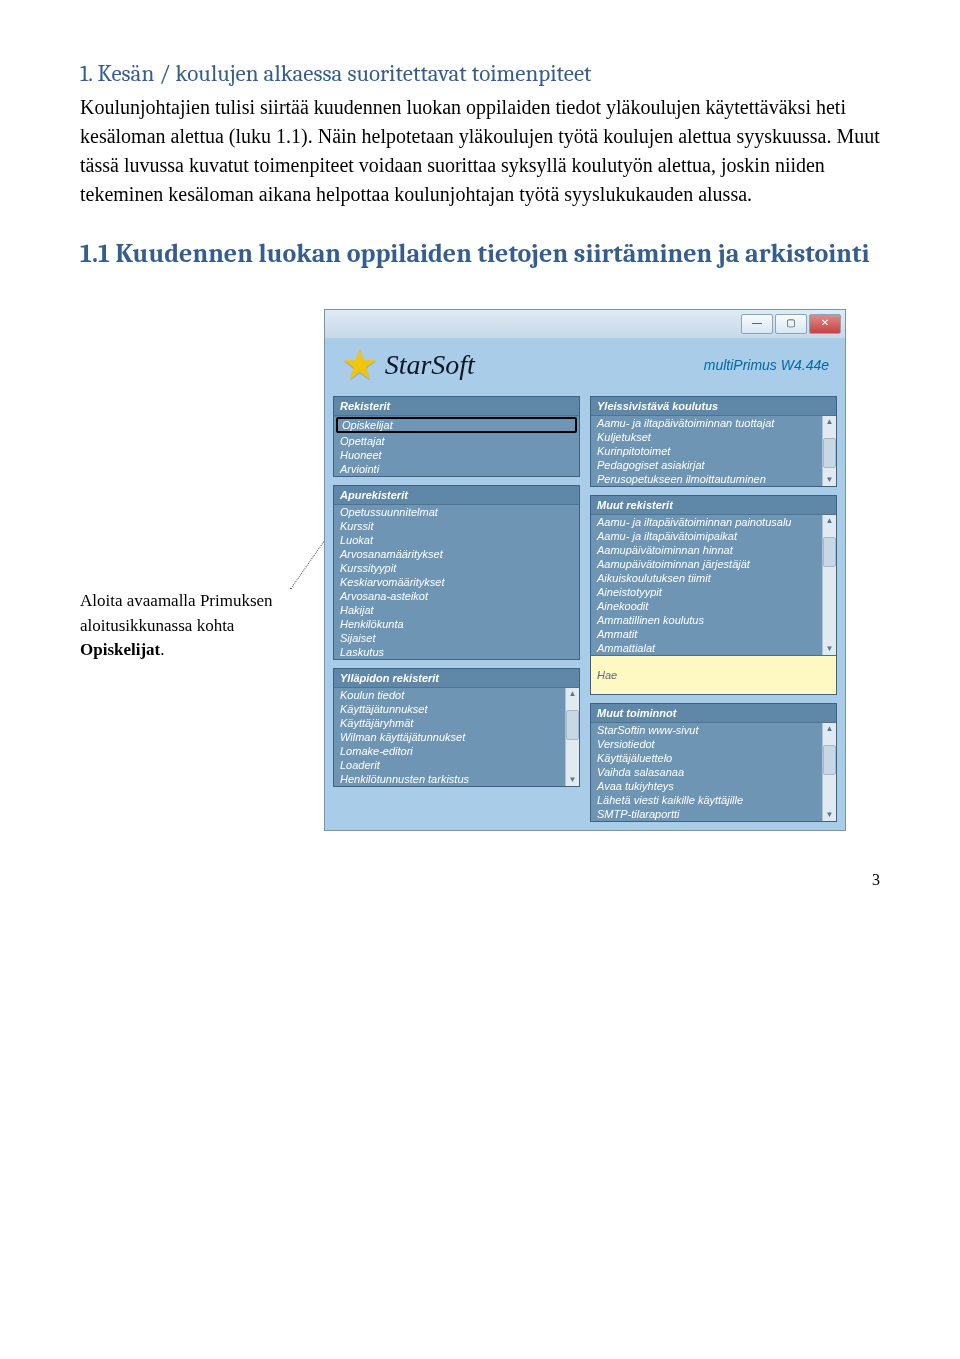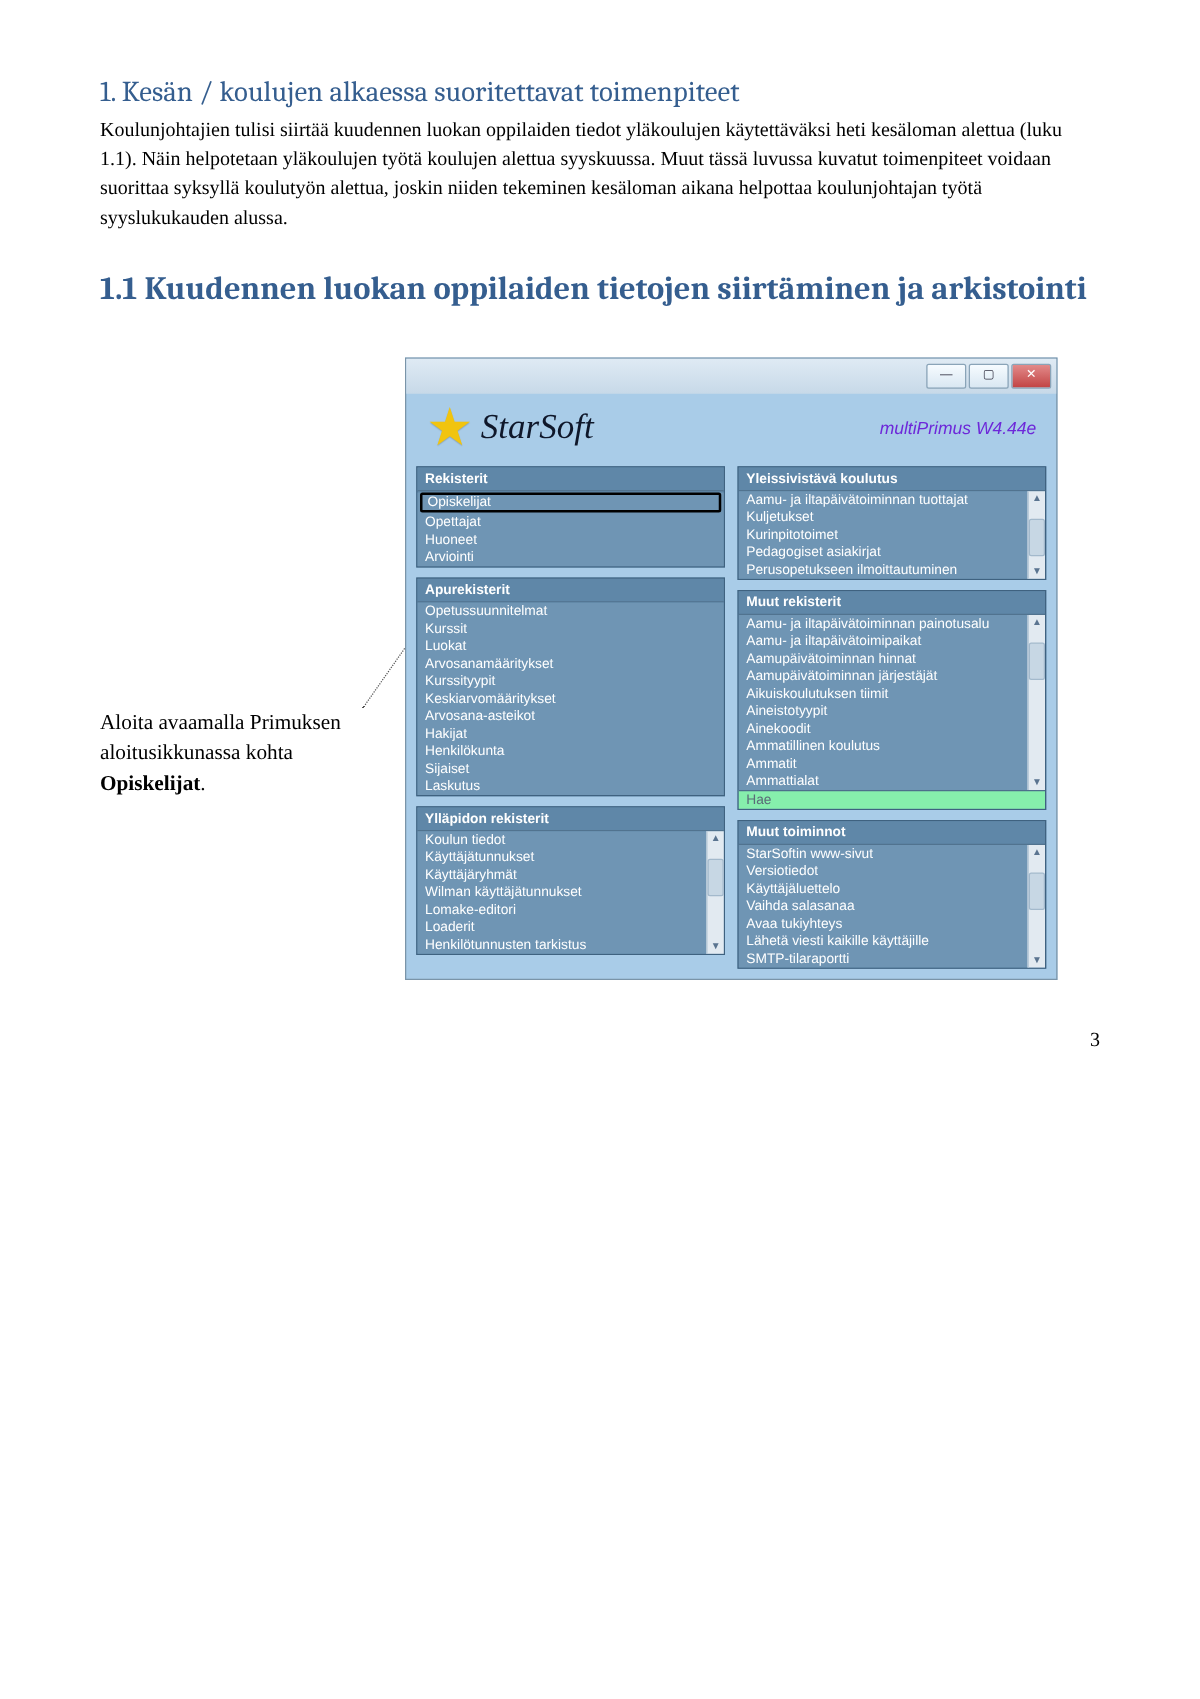--- a/index.html
+++ b/index.html
@@ -12,21 +12,21 @@
     box-sizing: border-box;
   }
   h1.main-heading {
     font-family: Cambria, Georgia, serif;
     color: #355e8f;
     font-size: 23px;
     font-weight: normal;
     margin: 0 0 6px 0;
   }
   p.body {
-    font-size: 16px;
+    font-size: 20px;
     line-height: 1.45;
     margin: 0 0 18px 0;
   }
   h2.sub-heading {
     font-family: Cambria, Georgia, serif;
     color: #355e8f;
     font-size: 26px;
     font-weight: bold;
     margin: 30px 0 40px 0;
   }
@@ -90,38 +90,39 @@
     line-height: 1;
     text-shadow: 0 1px 1px rgba(0,0,0,0.2);
   }
   .brand {
     font-family: "Times New Roman", serif;
     font-style: italic;
     font-size: 28px;
     color: #0f172a;
   }
   .version {
-    color: #6d28d9;
+    color: #0369a1;
     font-size: 14px;
     font-style: italic;
   }
   .panels {
     display: flex;
     gap: 10px;
     padding: 0 8px 8px 8px;
   }
   .col {
     flex: 1;
     display: flex;
     flex-direction: column;
     gap: 8px;
   }
   .panel {
     background: #5f87a8;
     border: 1px solid #3f6280;
+    font-style: italic;
   }
   .panel-title {
     color: #fff;
     font-weight: bold;
     padding: 3px 6px;
     background: #5f87a8;
     border-bottom: 1px solid #51738f;
   }
   .panel-body {
     background: #6f95b4;
@@ -163,22 +164,22 @@
     font-size: 11px;
     cursor: default;
   }
   .item.highlighted {
     border: 2px solid #000;
     margin: 1px 2px;
     padding: 0px 4px;
     border-radius: 2px;
   }
   .hae {
-    background: #86efac;
-    padding: 1px 6px;
+    background: #fef9c3;
+    padding: 13px 6px;
     color: #5a6b78;
     font-size: 11px;
     border-top:1px solid #4d6f8b;
   }
   .leader {
     position: absolute;
     border-top: 1px dotted #555;
     transform-origin: 0 0;
   }
   .page-number {

